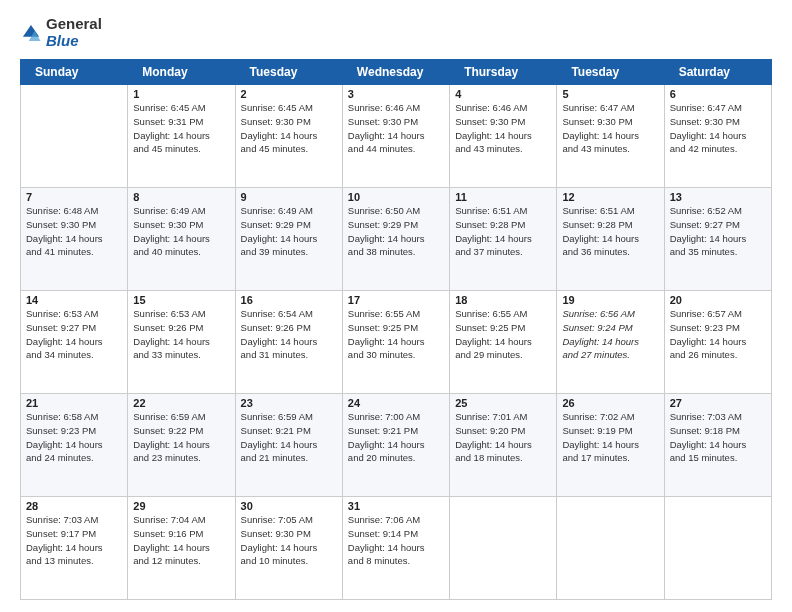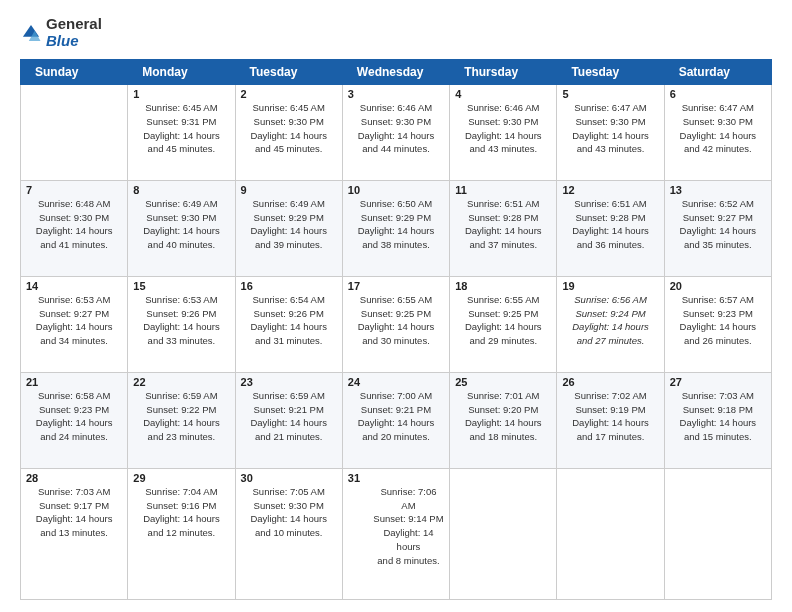--- a/index.html
+++ b/index.html
@@ -82,21 +82,20 @@
     .day-number {
       font-size: 11px;
       font-weight: bold;
       color: #222;
       display: block;
       margin-bottom: 1px;
     }
     .day-content {
       line-height: 1.45;
       color: #333;
-      text-align: center;
     }
     .empty-cell {
       background: #fff !important;
     }
   </style>
 </head>
 <body>
 
 <div class="page">
   <div class="header">
@@ -342,21 +341,21 @@
           </td>
           <td>
             <span class="day-number">30</span>
             <div class="day-content" style="white-space: pre-line;">Sunrise: 7:05 AM
 Sunset: 9:30 PM
 Daylight: 14 hours
 and 10 minutes.</div>
           </td>
           <td>
             <span class="day-number">31</span>
-            <div class="day-content" style="white-space: pre-line; margin-left: 25px;">Sunrise: 7:06 AM
+            <div class="day-content" style="white-space: pre-line;">Sunrise: 7:06 AM
 Sunset: 9:14 PM
 Daylight: 14 hours
 and 8 minutes.</div>
           </td>
           <td class="empty-cell"></td>
           <td class="empty-cell"></td>
           <td class="empty-cell"></td>
         </tr>
       </tbody>
   </table>

